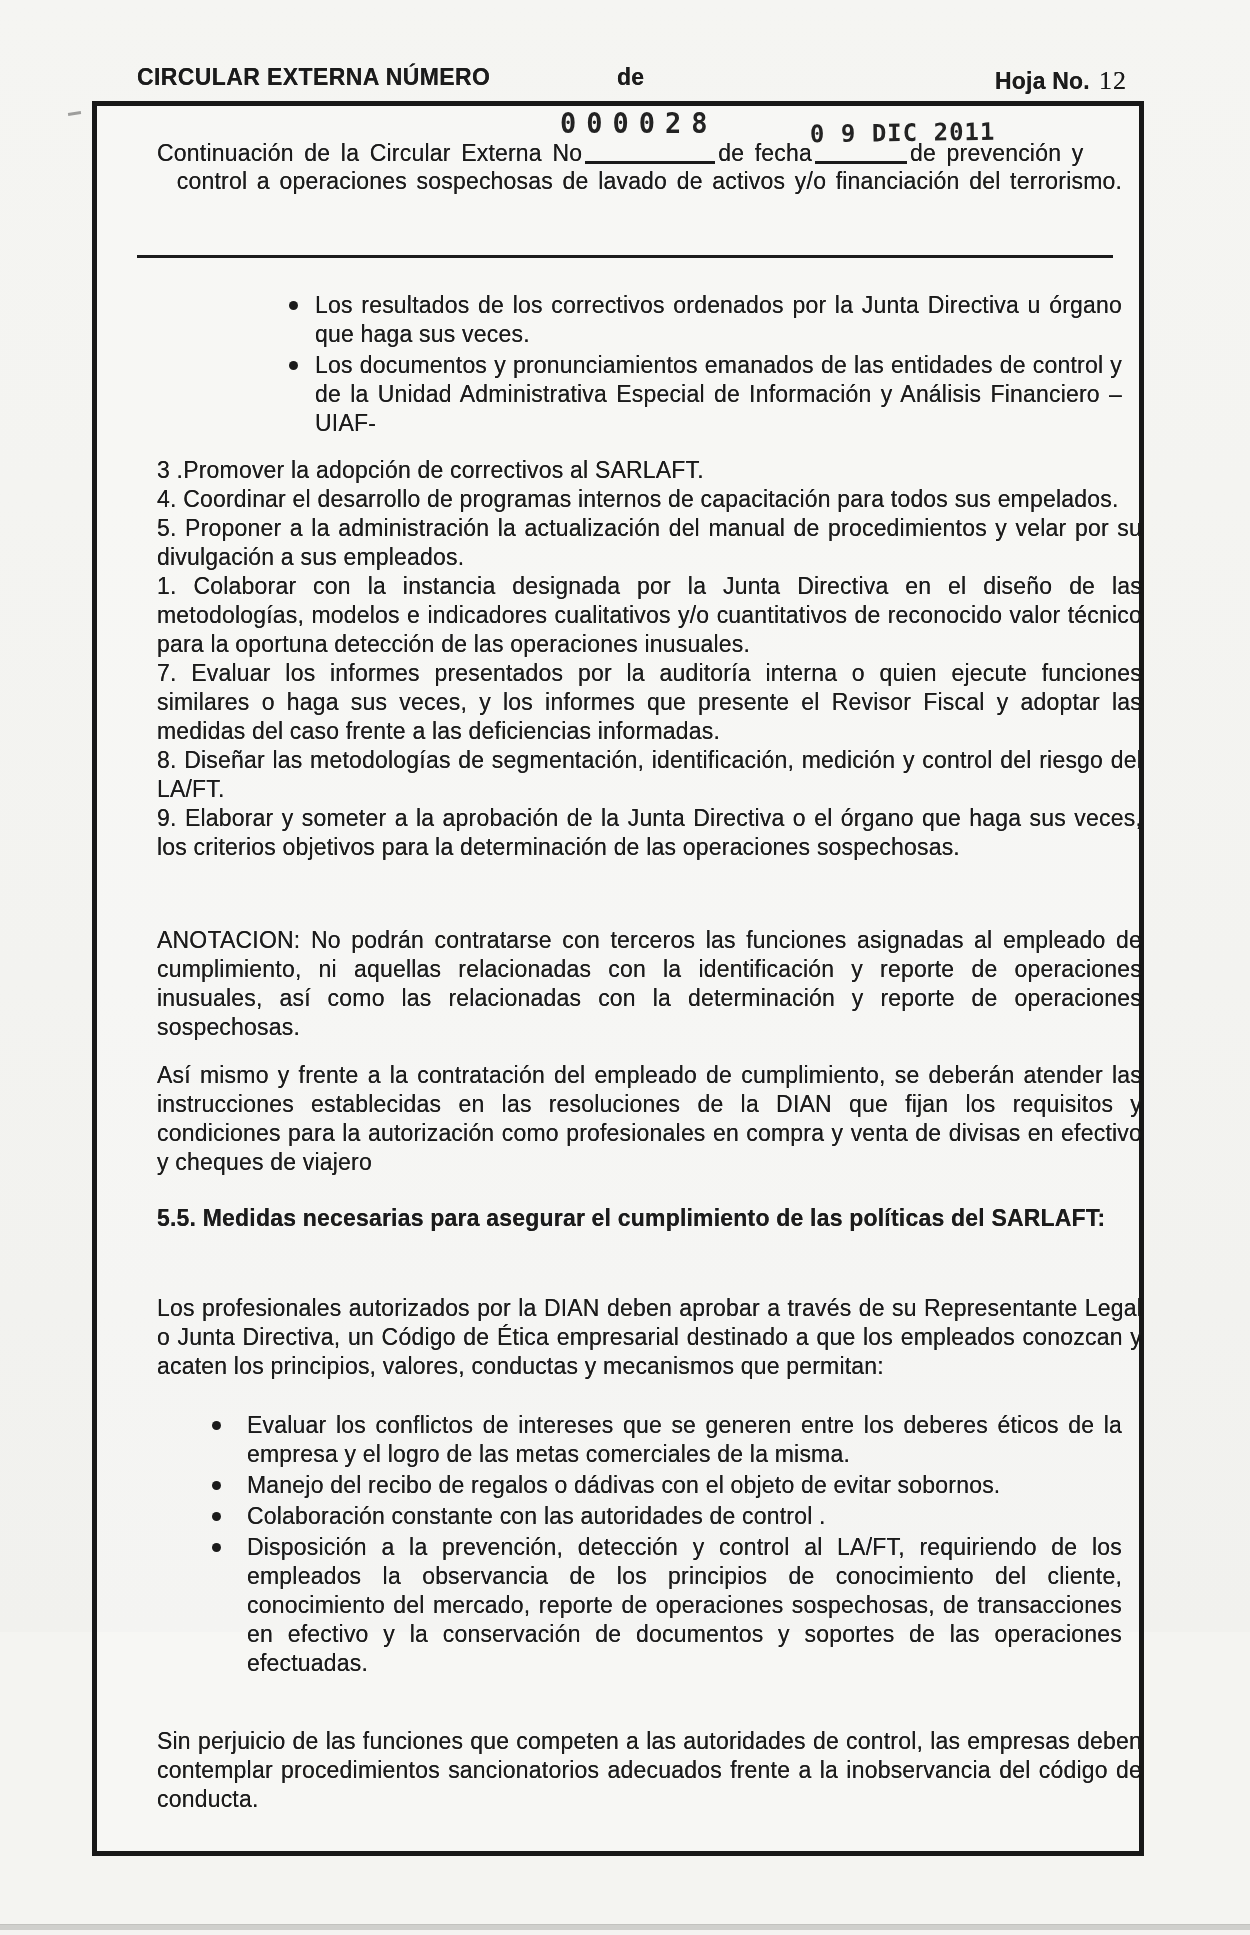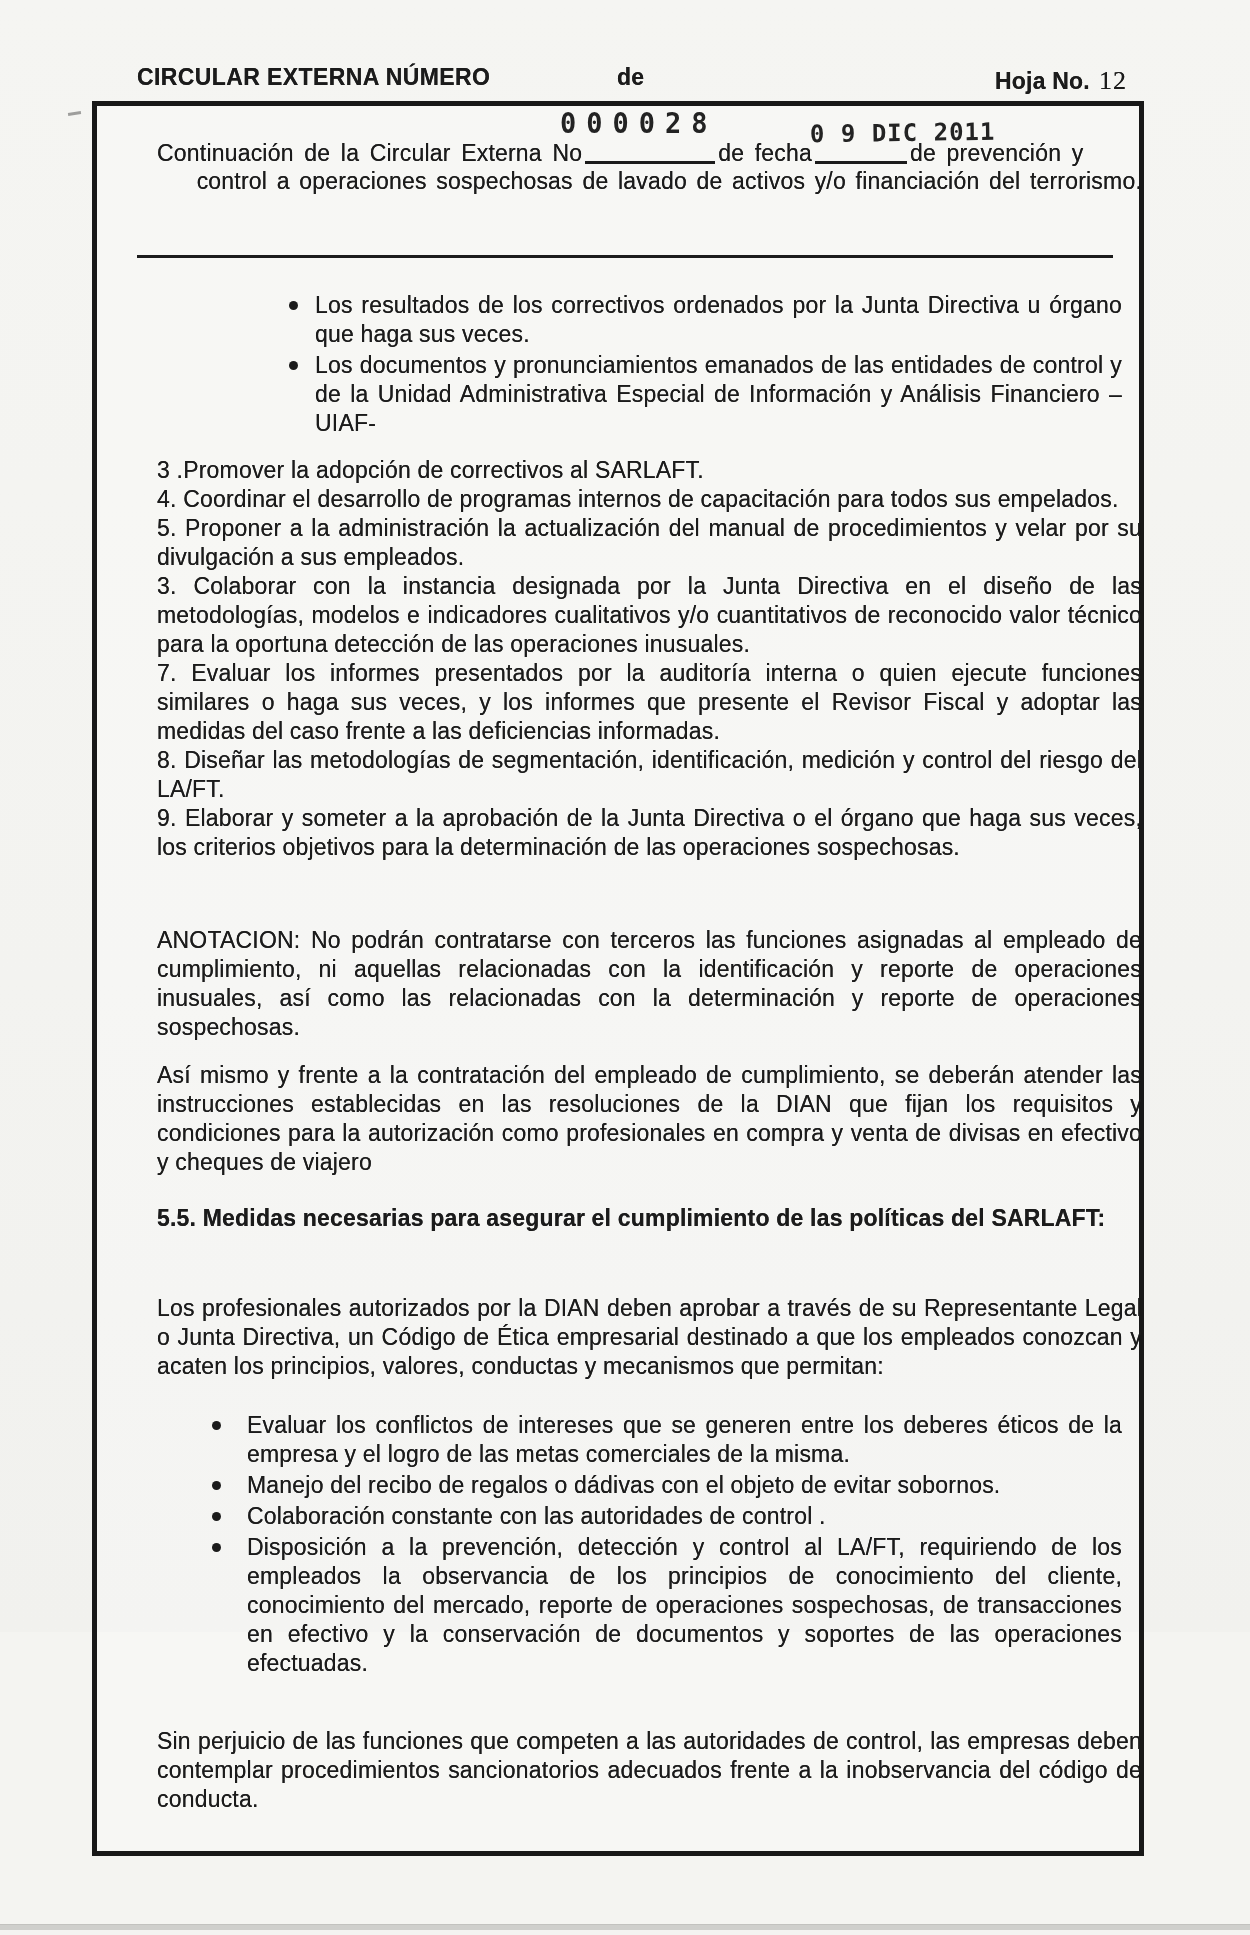--- a/index.html
+++ b/index.html
@@ -100,21 +100,21 @@
   .blank-line {
     display: inline-block;
     border-bottom: 3px solid #1b1b1b;
     height: 20px;
     position: relative;
     top: 3px;
     margin: 0 3px;
   }
   #blank-number { width: 130px; }
   #blank-date   { width: 92px; }
-  #intro-l2 { top: 167px; text-align: right; word-spacing: 3px; }
+  #intro-l2 { top: 167px; text-align: center; word-spacing: 3px; }
   #separator-line {
     position: absolute;
     left: 137px; top: 255px;
     width: 976px; height: 3px;
     background: #1c1c1c;
   }
   
   ul.bullets { list-style: none; margin: 0; padding: 0; }
   ul.bullets li {
     position: relative;
@@ -174,21 +174,21 @@
 
   <ul class="blk bullets t" id="bullets-results">
     <li>Los resultados de los correctivos ordenados por la Junta Directiva u órgano que haga sus veces.</li>
     <li>Los documentos y pronunciamientos emanados de las entidades de control y de la Unidad Administrativa Especial de Información y Análisis Financiero – UIAF-</li>
   </ul>
 
   <div class="blk t" id="numbered-duties">
     <p>3 .Promover la adopción de correctivos al SARLAFT.</p>
     <p>4. Coordinar el desarrollo de programas internos de capacitación para todos sus empelados.</p>
     <p>5. Proponer a la administración la actualización del manual de procedimientos y velar por su divulgación a sus empleados.</p>
-    <p>3. Colaborar con la instancia designada por la Junta Directiva en el diseño de las metodologías, modelos e indicadores cualitativos y/o cuantitativos de reconocido valor técnico para la oportuna detección de las operaciones inusuales.</p>
+    <p>1. Colaborar con la instancia designada por la Junta Directiva en el diseño de las metodologías, modelos e indicadores cualitativos y/o cuantitativos de reconocido valor técnico para la oportuna detección de las operaciones inusuales.</p>
     <p>7. Evaluar los informes presentados por la auditoría interna o quien ejecute funciones similares o haga sus veces, y los informes que presente el Revisor Fiscal y adoptar las medidas del caso frente a las deficiencias informadas.</p>
     <p>8. Diseñar las metodologías de segmentación, identificación, medición y control del riesgo del LA/FT.</p>
     <p>9. Elaborar y someter a la aprobación de la Junta Directiva o el órgano que haga sus veces, los criterios objetivos para la determinación de las operaciones sospechosas.</p>
   </div>
 
   <div class="blk t" id="para-anotacion">ANOTACION: No podrán contratarse con terceros las funciones asignadas al empleado de cumplimiento, ni aquellas relacionadas con la identificación y reporte de operaciones inusuales, así como las relacionadas con la determinación y reporte de operaciones sospechosas.</div>
 
   <div class="blk t" id="para-asi-mismo">Así mismo y frente a la contratación del empleado de cumplimiento, se deberán atender las instrucciones establecidas en las resoluciones de la DIAN que fijan los requisitos y condiciones para la autorización como profesionales en compra y venta de divisas en efectivo y cheques de viajero</div>
 
   <div class="blk t" id="section-heading">5.5. Medidas necesarias para asegurar el cumplimiento de las políticas del SARLAFT:</div>

